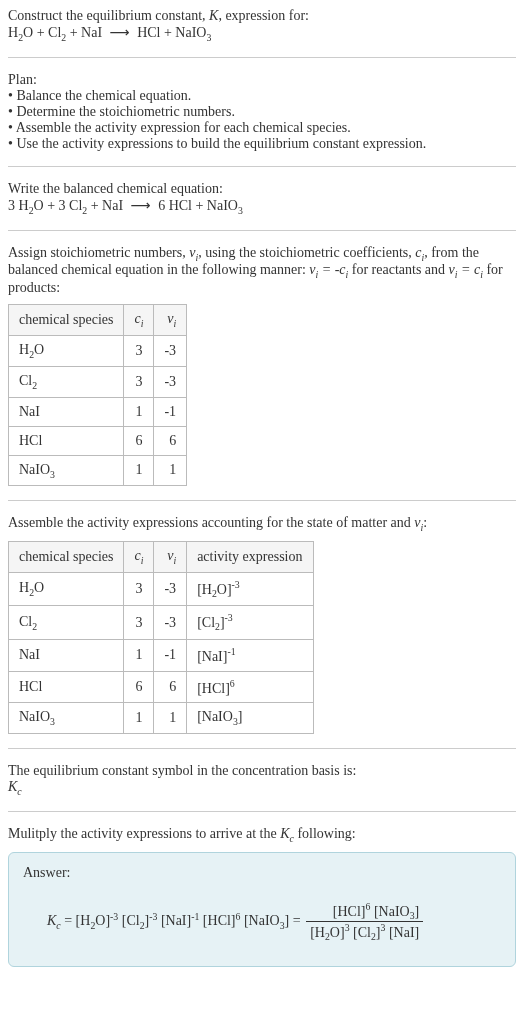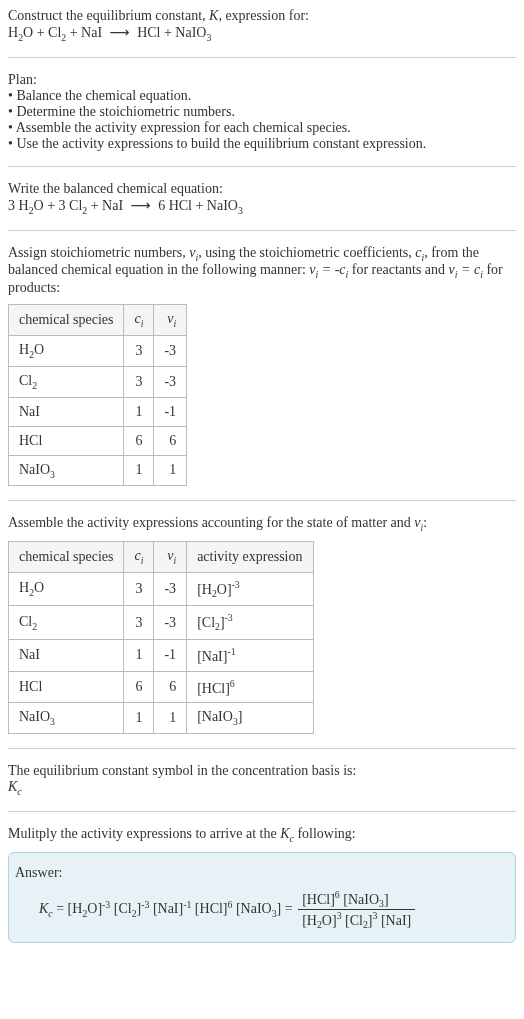--- a/index.html
+++ b/index.html
@@ -65,39 +65,39 @@
       min-width: 30px;
       text-align: right;
     }
     .col-activity {
       min-width: 120px;
     }
     .answer-box {
       background: #e6f2f5;
       border: 1px solid #b0d4dd;
       border-radius: 6px;
-      padding: 12px 6px;
+      padding: 12px 14px;
       margin-top: 8px;
     }
     .answer-label {
       margin-bottom: 8px;
     }
     .eq-formula {
       padding-left: 24px;
       font-family: Georgia, serif;
     }
     .arrow {
       display: inline-block;
       padding: 0 4px;
     }
     .frac {
       display: inline-block;
       vertical-align: middle;
-      text-align: left;
-      margin: 0 2px;
+      text-align: right;
+      margin: 12px 2px;
     }
     .frac .num {
       display: block;
       border-bottom: 1px solid #333;
       padding: 0 4px;
     }
     .frac .den {
       display: block;
       padding: 0 4px;
     }

